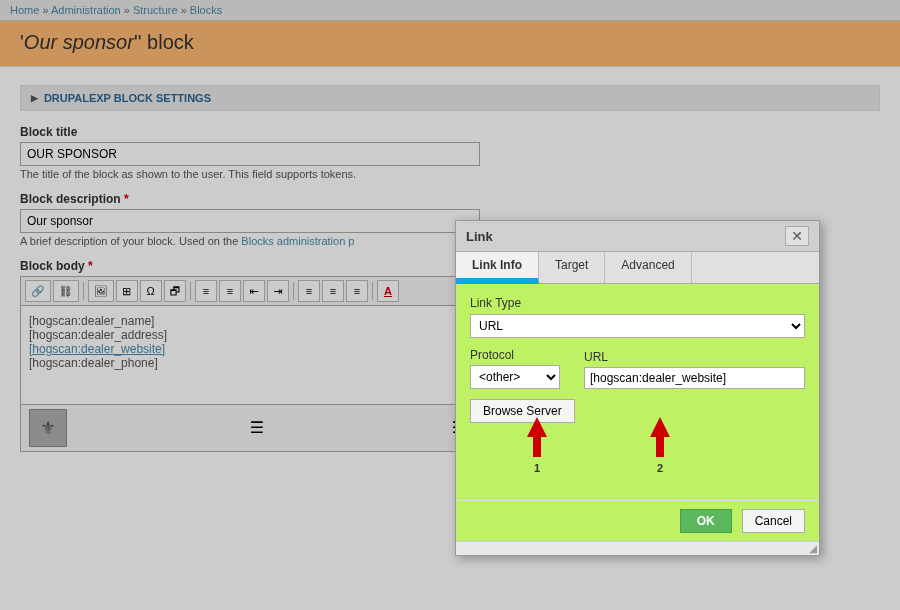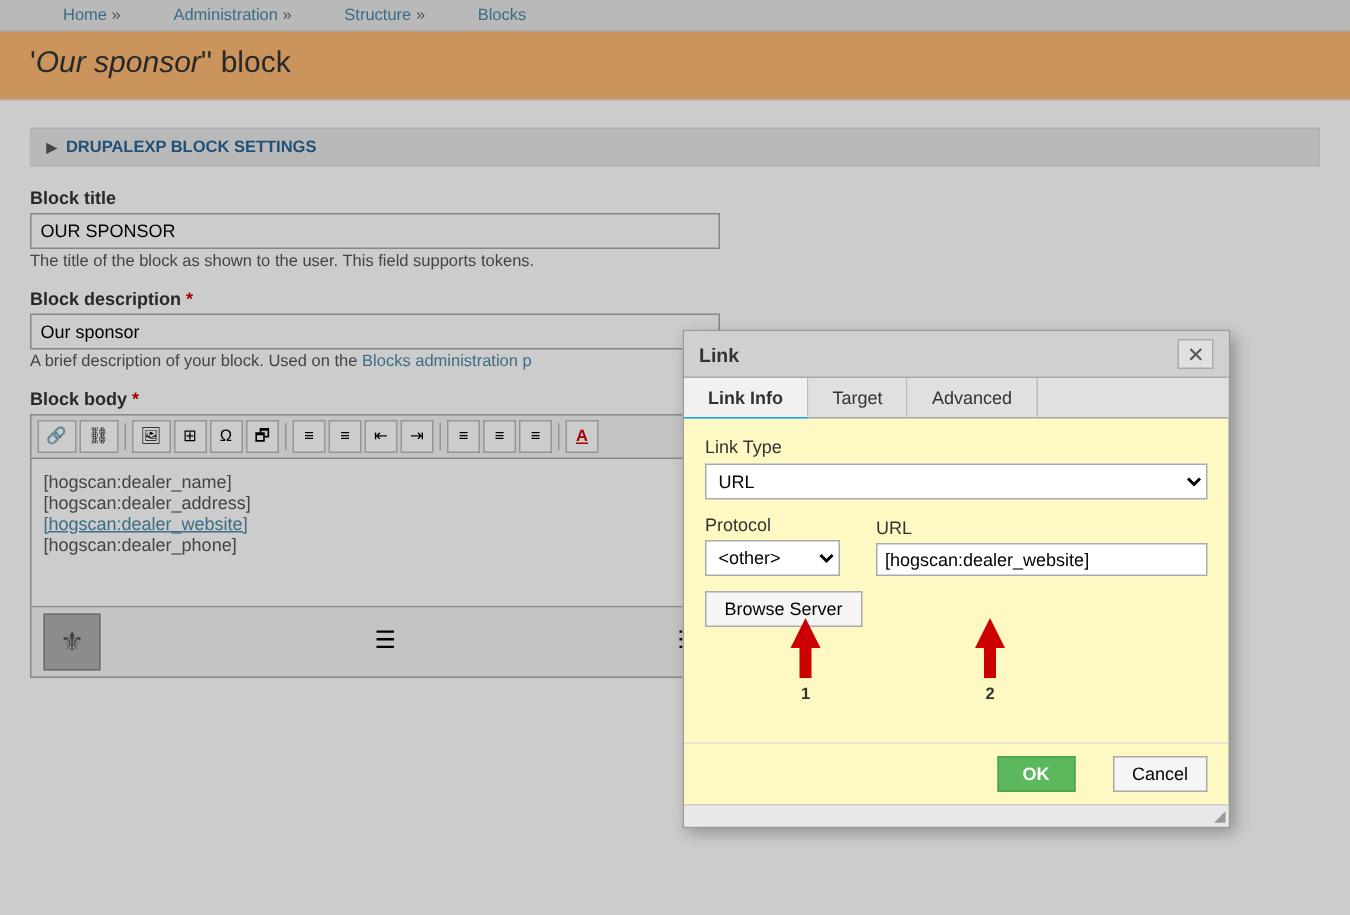--- a/index.html
+++ b/index.html
@@ -15,21 +15,21 @@
     }
 
     
     .top-nav {
       background: #e8e8e8;
       border-bottom: 1px solid #ccc;
       padding: 4px 10px;
       font-size: 11px;
       color: #666;
     }
-    .top-nav a { color: #4a89a8; text-decoration: none; margin-left: 32px; }
+    .top-nav a { color: #4a89a8; text-decoration: none; }
 
     
     .page-title-bar {
       background: #fdba74;
       border-bottom: 1px solid #ddd;
       padding: 10px 20px 12px;
     }
     .page-title {
       font-size: 20px;
       font-weight: normal;
@@ -163,21 +163,21 @@
       position: absolute;
       top: 0; left: 0; width: 900px; height: 610px;
       background: rgba(0,0,0,0.2);
       display: flex;
       align-items: flex-start;
       justify-content: flex-end;
       padding-top: 220px;
       padding-right: 80px;
     }
     .modal {
-      background: #fef9c3;
+      background: #bef264;
       border: 1px solid #999;
       width: 365px;
       box-shadow: 3px 3px 10px rgba(0,0,0,0.3);
     }
     .modal-header {
       background: #d0d0d0;
       padding: 5px 10px;
       display: flex;
       justify-content: space-between;
       align-items: center;
@@ -205,21 +205,21 @@
     .modal-tab {
       padding: 6px 16px;
       font-size: 12px;
       cursor: pointer;
       border-right: 1px solid #bbb;
       background: #e0e0e0;
       color: #333;
     }
     .modal-tab.active {
       background: #f1f1f1;
-      border-bottom: 1px solid #0ea5e9;
+      border-bottom: 6px solid #0ea5e9;
       margin-bottom: -1px;
       font-weight: bold;
     }
     .modal-body {
       padding: 12px 14px;
     }
     .modal-field-group {
       margin-bottom: 10px;
     }
     .modal-field-label {
@@ -261,21 +261,21 @@
       border: 1px solid #aaa;
       padding: 4px 12px;
       font-size: 12px;
       cursor: pointer;
       position: relative;
     }
     .modal-footer {
       padding: 8px 14px;
       display: flex;
       justify-content: flex-end;
-      gap: 25px;
+      gap: 10px;
       border-top: 1px solid #ddd;
     }
     .btn-ok {
       background: #5cb85c;
       color: #fff;
       border: 1px solid #4a9f4a;
       padding: 4px 16px;
       font-size: 12px;
       cursor: pointer;
       font-weight: bold;

